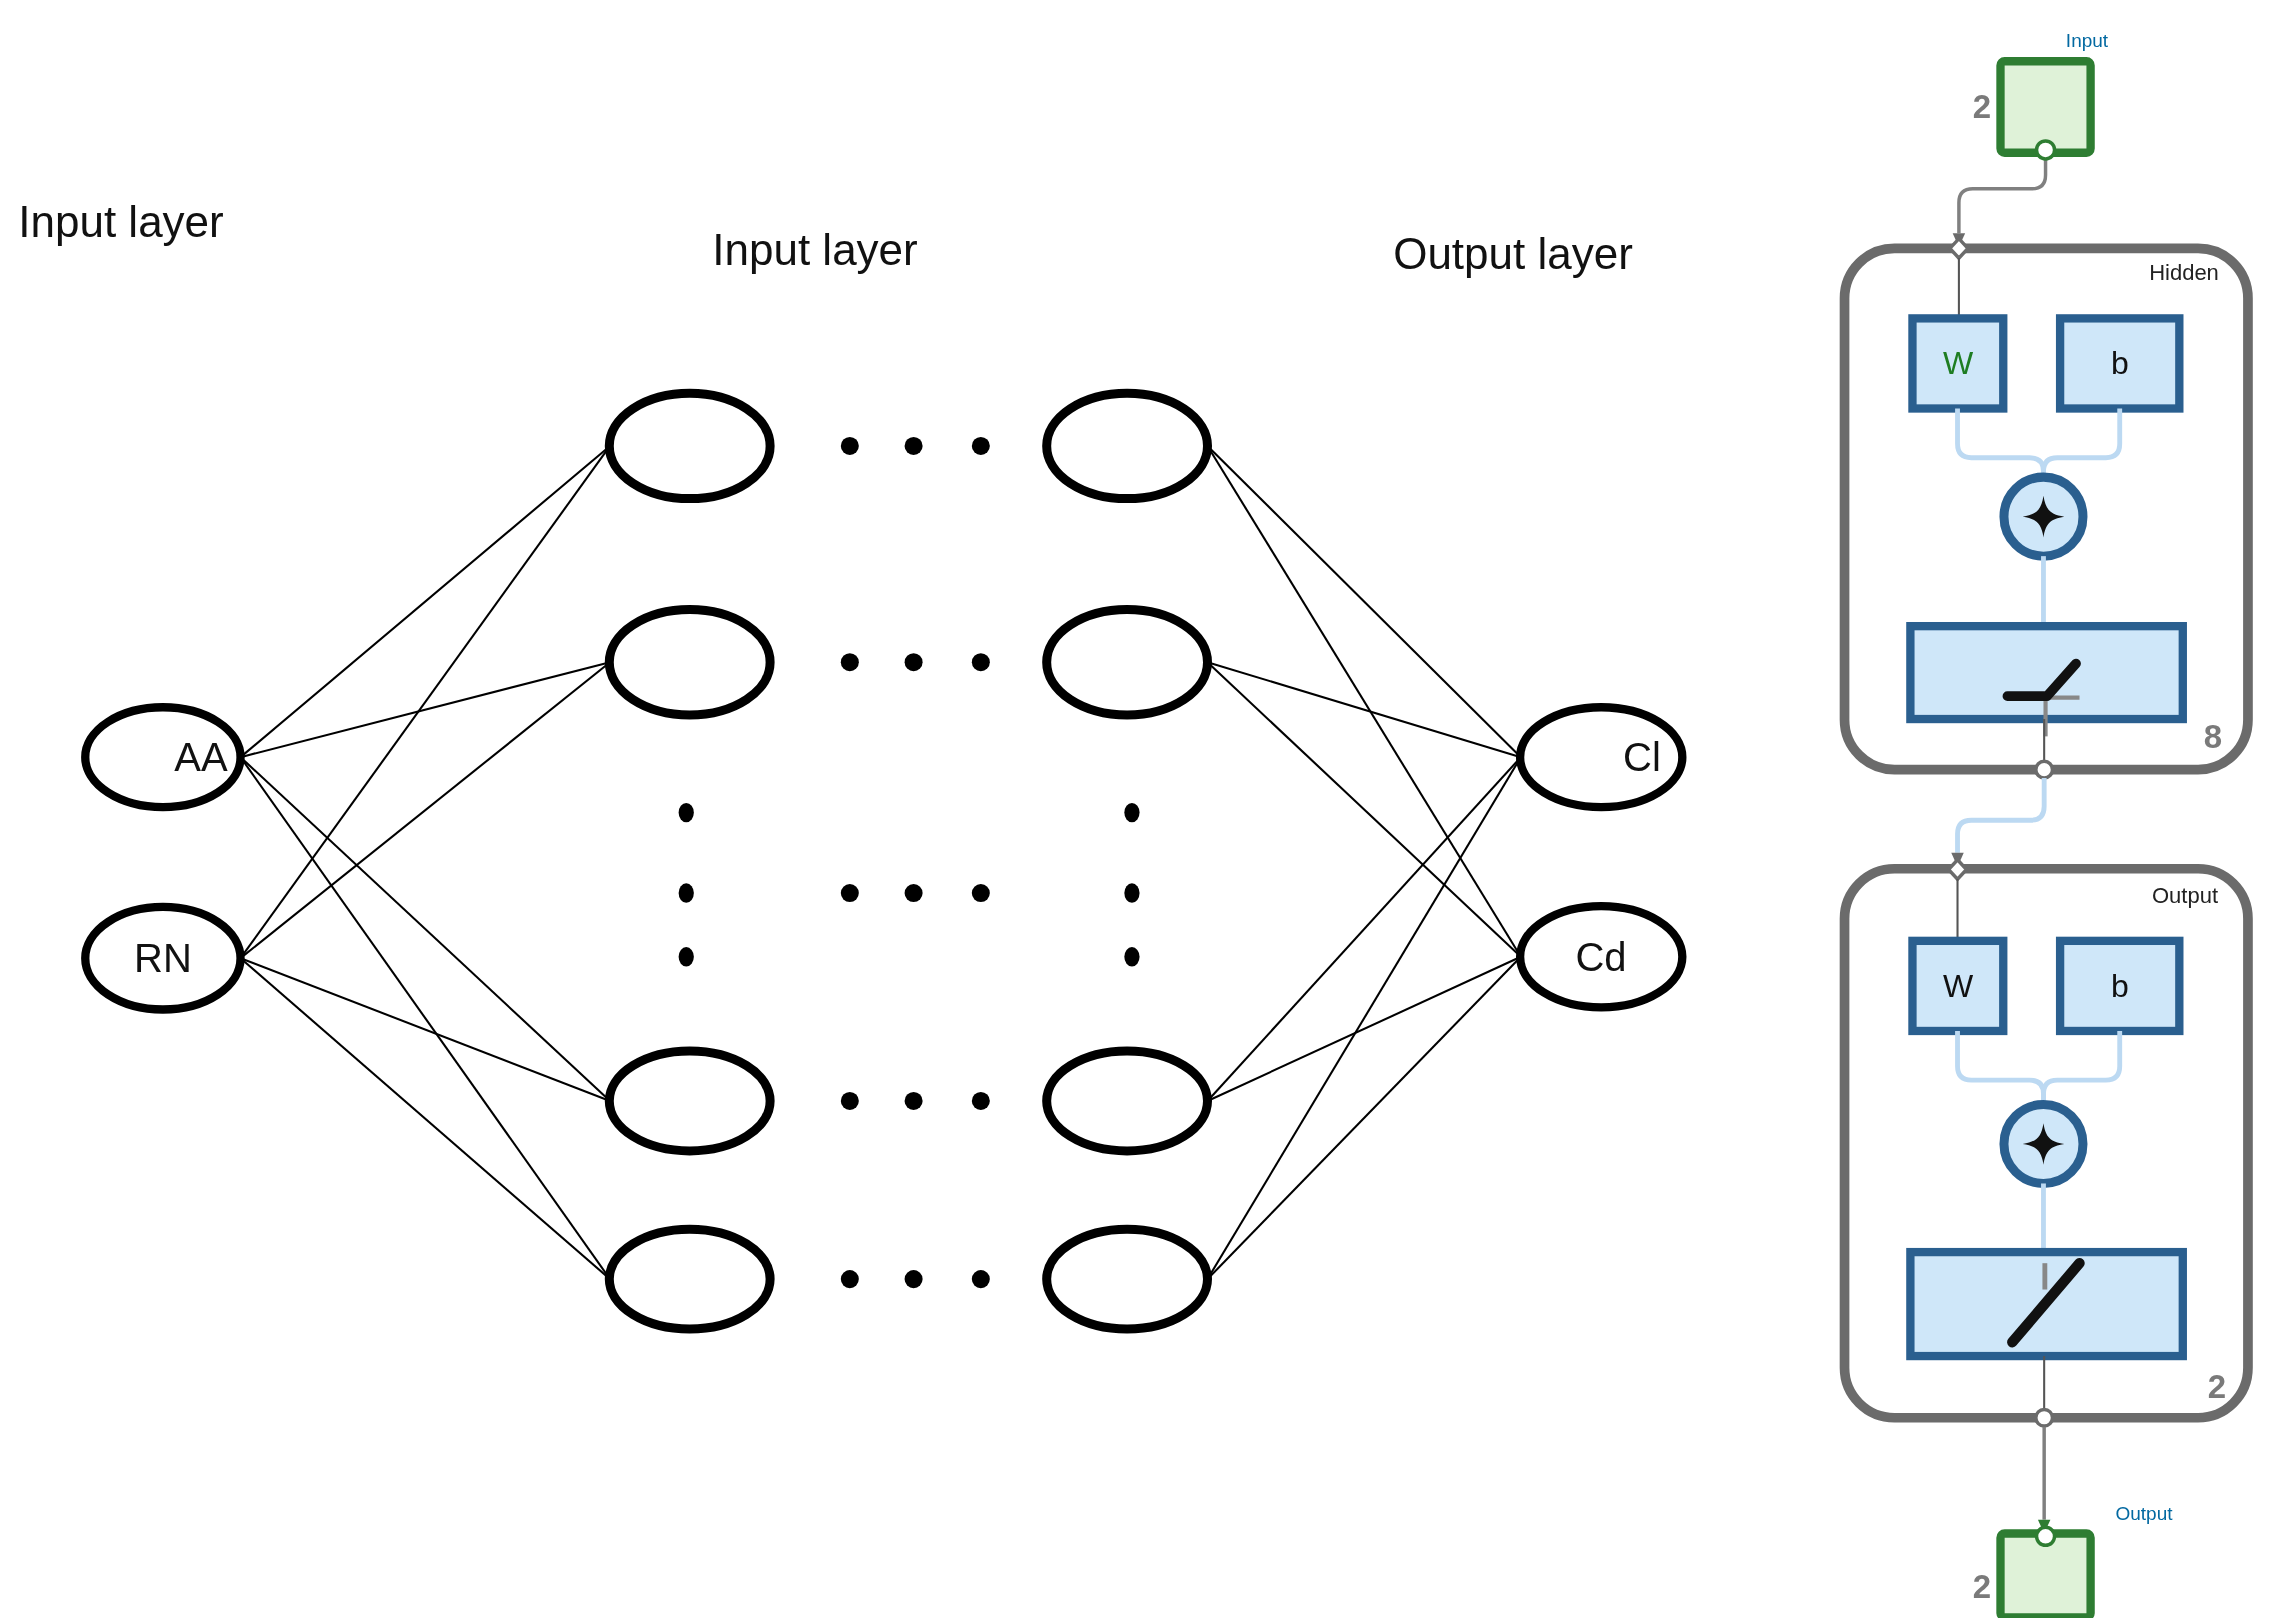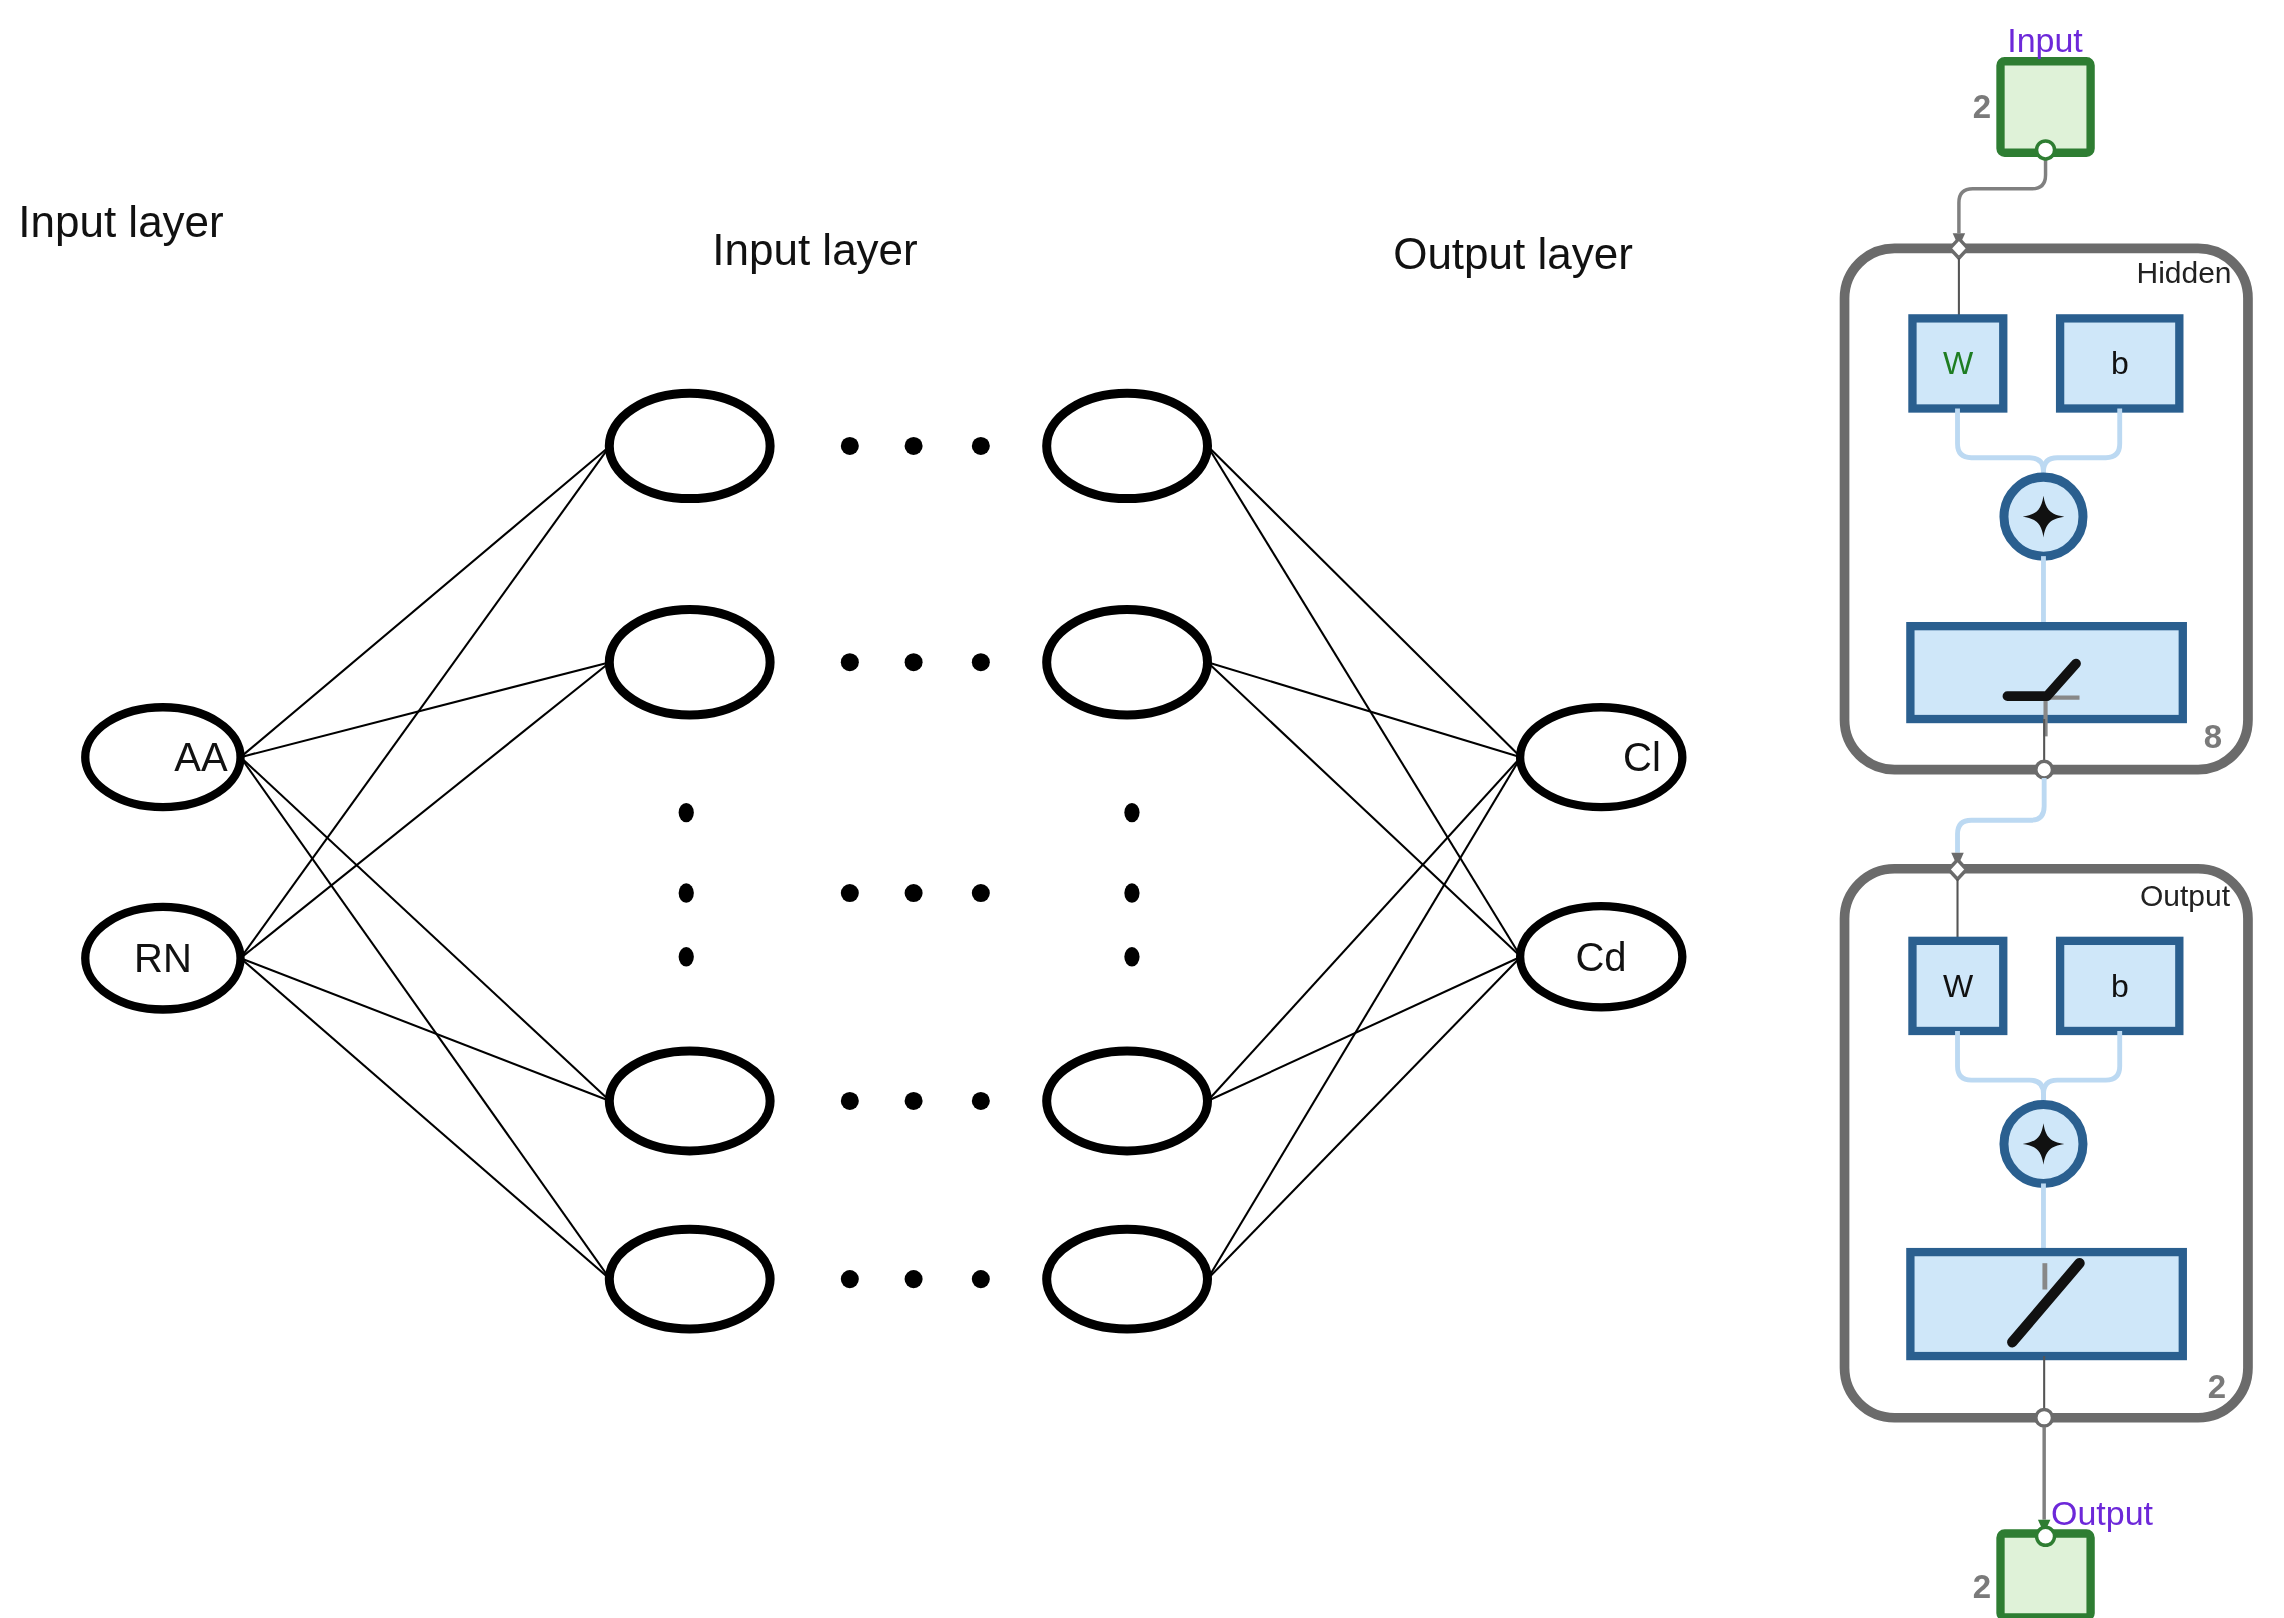--- a/index.html
+++ b/index.html
@@ -3,22 +3,22 @@
 <meta charset="utf-8">
 <style>
   html,body{margin:0;padding:0;background:#fff;}
   #canvas{position:relative;width:2284px;height:1619px;background:#fff;overflow:hidden;
           font-family:"Liberation Sans", sans-serif;}
   #canvas svg{position:absolute;left:0;top:0;}
   .label{position:absolute;transform:translate(-50%,-50%);color:#111;white-space:nowrap;
          font-family:"Liberation Sans", sans-serif;line-height:1;}
   .t-title{font-size:44px;}
   .t-node{font-size:40px;}
-  .t-small{font-size:34px;color:#6d28d9;}
-  .t-block{font-size:30px;color:#222;}
+  .t-small{font-size:19px;color:#0369a1;margin-left:42px;}
+  .t-block{font-size:22px;color:#222;}
   .t-wb{font-size:32px;color:#111;}
   .t-num{font-size:33px;font-weight:bold;color:#7a7a7a;}
   .w-green{color:#1e7d22;}
 </style>
 </head>
 <body>
 
 <div id="canvas">
 
 <svg width="2284" height="1619" viewBox="0 0 3295 2335">

